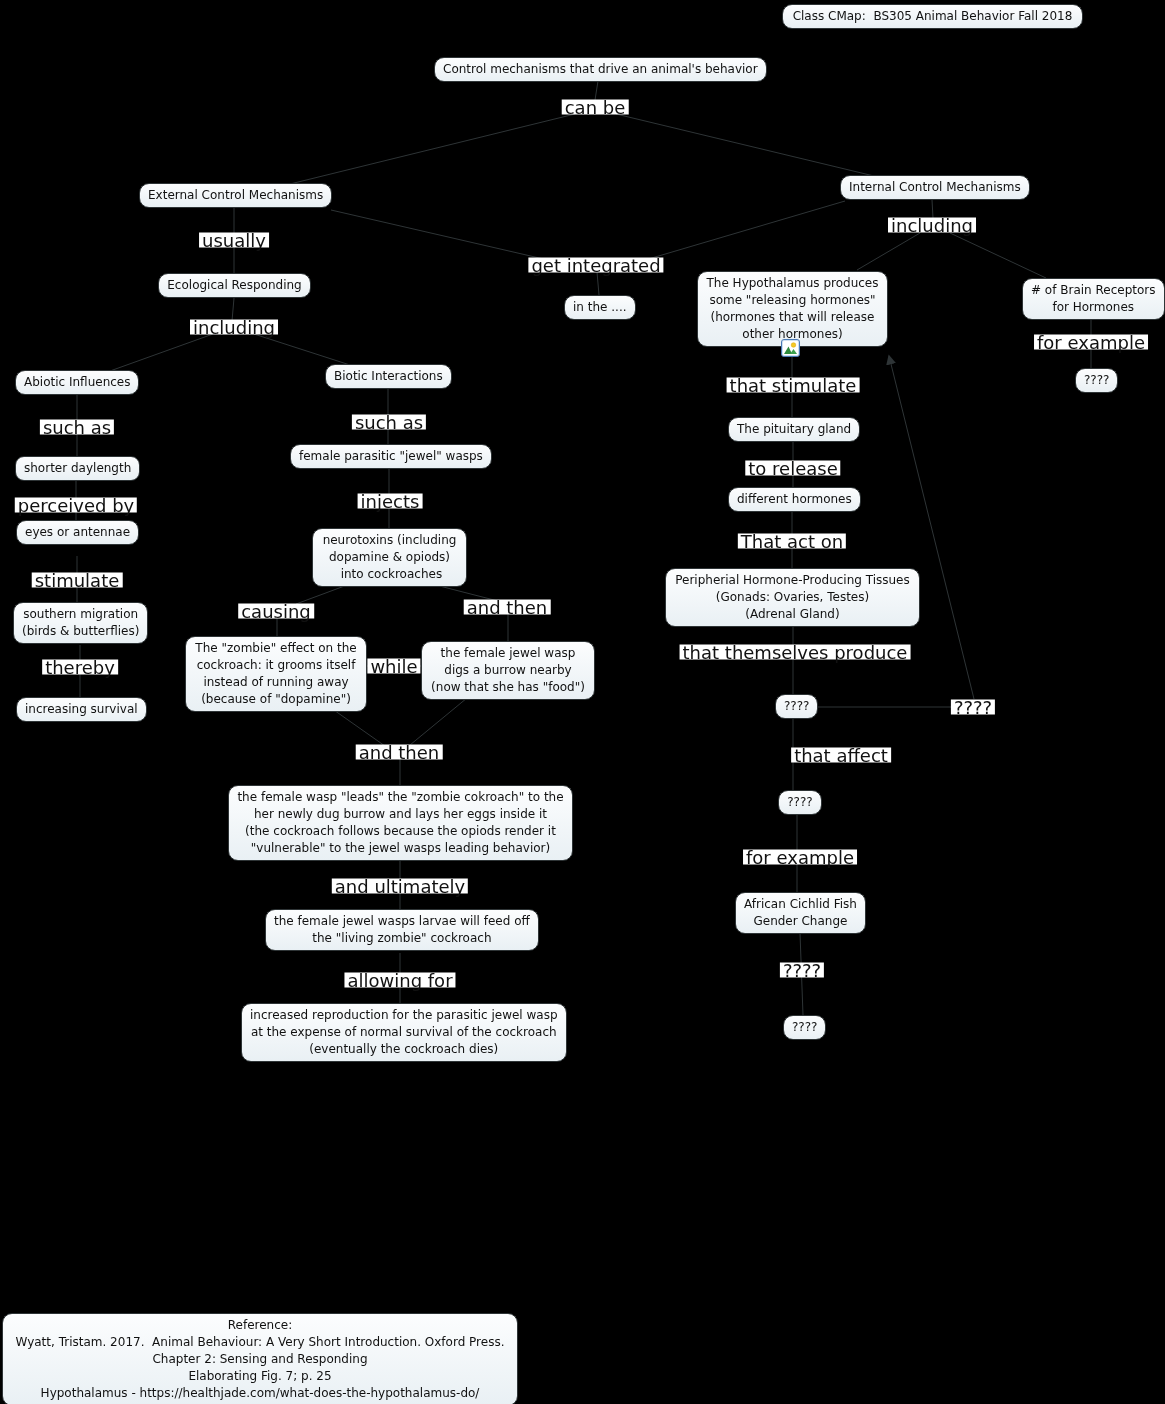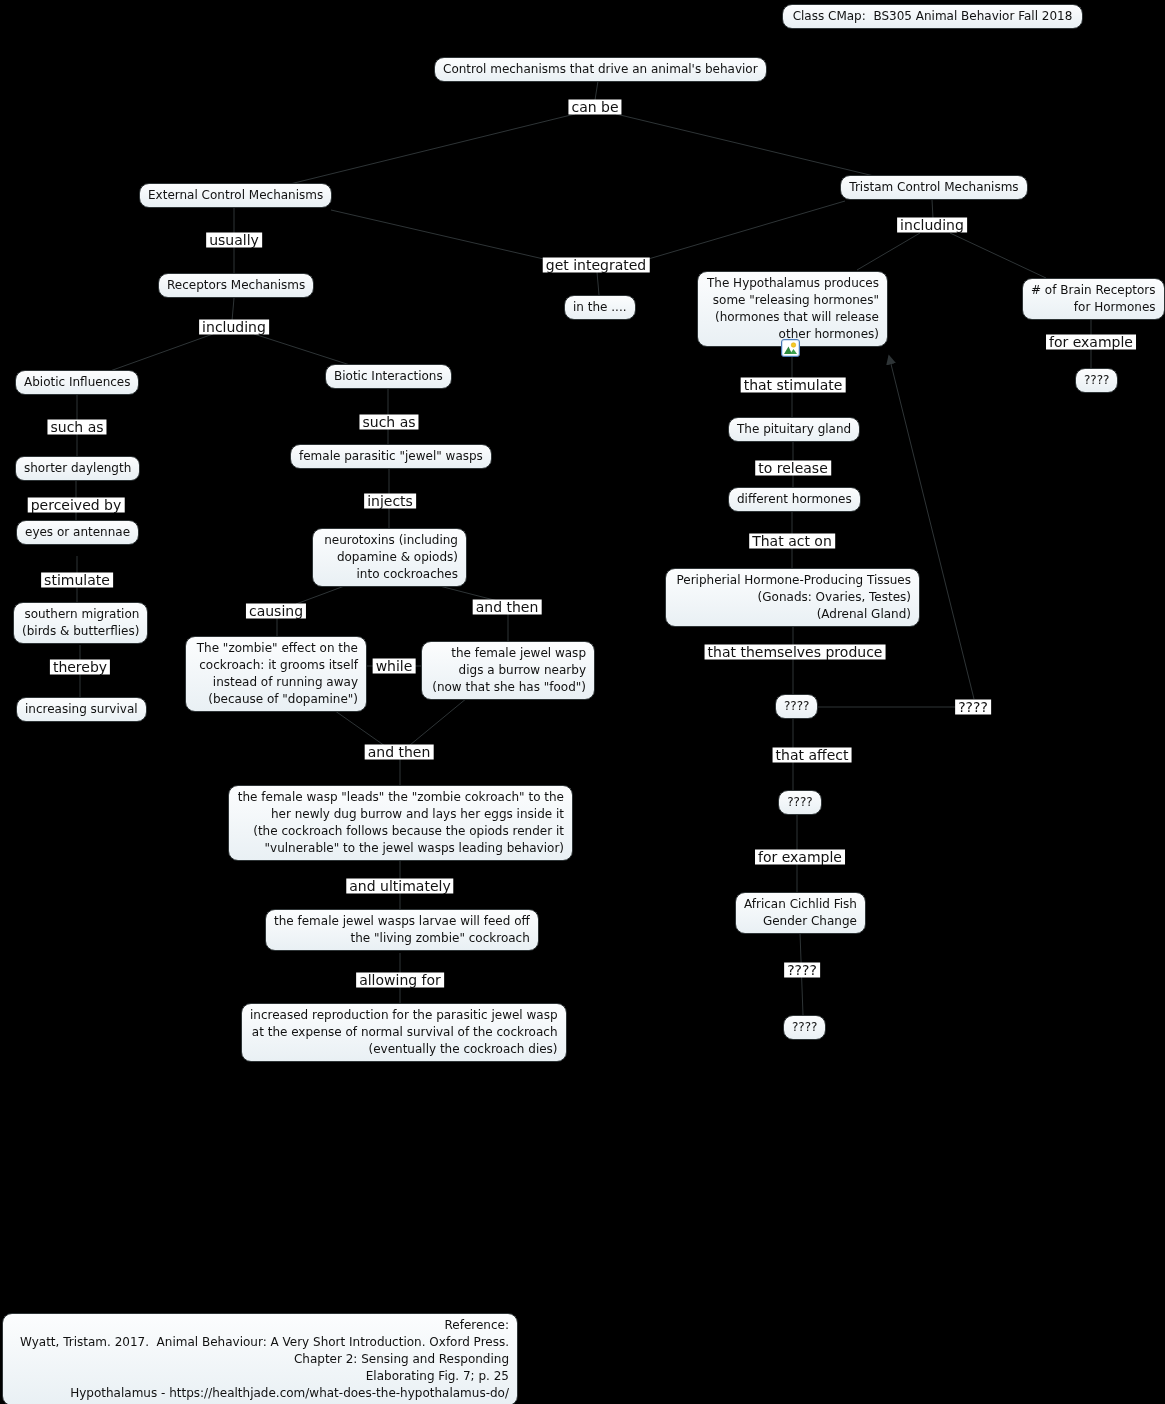--- a/index.html
+++ b/index.html
@@ -17,27 +17,27 @@
     box-sizing:border-box;
     padding:3px 8px;
     border:1px solid #2e3436;
     border-radius:10px;
     background:linear-gradient(180deg,#fcfdfe 0%,#e9f0f4 100%);
     font-size:12px;
     line-height:17px;
     white-space:pre-wrap;
     text-align:center;
   }
-  .node.multi{text-align:right;}
+  .node.multi{text-align:center;}
   .phrase{
     position:absolute;
     transform:translate(-50%,-50%);
     background:#fff;
     padding:0 3px;
-    font-size:14px;
+    font-size:18px;
     line-height:15px;
     white-space:pre;
   }
   .resource-icon{
     position:absolute;
     box-sizing:border-box;
     width:19px;height:18px;
     border:1px solid #4a7ab5;
     border-radius:3px;
     background:#fff;
@@ -92,23 +92,23 @@
       <line x1="818" y1="707" x2="957" y2="707" stroke="#2e3436" stroke-width="1"></line>
       <line x1="974" y1="699" x2="889" y2="356" stroke="#2e3436" stroke-width="1" marker-end="url(#arrowhead)"></line>
       <line x1="793" y1="719" x2="793" y2="790" stroke="#2e3436" stroke-width="1"></line>
       <line x1="797" y1="815" x2="797" y2="892" stroke="#2e3436" stroke-width="1"></line>
       <line x1="800" y1="933" x2="803" y2="1015" stroke="#2e3436" stroke-width="1"></line>
     </svg>
   <div>
       <div class="node" style="left: 782px; top: 4px; min-width: 301px;">Class CMap:  BS305 Animal Behavior Fall 2018</div>
       <div class="node" style="left: 434px; top: 57px; min-width: 329px;">Control mechanisms that drive an animal's behavior</div>
       <div class="node" style="left: 139px; top: 183px; min-width: 191px;">External Control Mechanisms</div>
-      <div class="node" style="left: 158px; top: 273px; min-width: 153px;">Receptors Mechanisms</div>
+      <div class="node" style="left: 158px; top: 273px; min-width: 153px;">Ecological Responding</div>
       <div class="node" style="left: 564px; top: 295px; min-width: 70px;">in the ....</div>
-      <div class="node" style="left: 840px; top: 175px; min-width: 188px;">Tristam Control Mechanisms</div>
+      <div class="node" style="left: 840px; top: 175px; min-width: 188px;">Internal Control Mechanisms</div>
       <div class="node" style="left: 15px; top: 370px; min-width: 124px;">Abiotic Influences</div>
       <div class="node" style="left: 325px; top: 364px; min-width: 125px;">Biotic Interactions</div>
       <div class="node" style="left: 15px; top: 456px; min-width: 124px; border-radius: 9px;">shorter daylength</div>
       <div class="node" style="left: 16px; top: 520px; min-width: 121px;">eyes or antennae</div>
       <div class="node multi" style="left: 13px; top: 602px; min-width: 135px;">southern migration
 (birds &amp; butterflies)</div>
       <div class="node" style="left: 16px; top: 697px; min-width: 128px;">increasing survival</div>
       <div class="node" style="left: 290px; top: 444px; min-width: 197px;">female parasitic "jewel" wasps</div>
       <div class="node multi" style="left: 312px; top: 528px; min-width: 155px;">neurotoxins (including
 dopamine &amp; opiods)
@@ -168,21 +168,21 @@
       <span class="phrase" style="left: 394px; top: 666px;">while</span>
       <span class="phrase" style="left: 399px; top: 752px;">and then</span>
       <span class="phrase" style="left: 400px; top: 886px;">and ultimately</span>
       <span class="phrase" style="left: 400px; top: 980px;">allowing for</span>
       <span class="phrase" style="left: 932px; top: 225px;">including</span>
       <span class="phrase" style="left: 793px; top: 385px;">that stimulate</span>
       <span class="phrase" style="left: 793px; top: 468px;">to release</span>
       <span class="phrase" style="left: 792px; top: 541px; text-align: right;">That act on</span>
       <span class="phrase" style="left: 795px; top: 652px;">that themselves produce</span>
       <span class="phrase" style="left: 973px; top: 707px;">????</span>
-      <span class="phrase" style="left: 812px; top: 755px;">that affect</span>
+      <span class="phrase" style="left: 841px; top: 755px;">that affect</span>
       <span class="phrase" style="left: 800px; top: 857px;">for example</span>
       <span class="phrase" style="left: 802px; top: 970px;">????</span>
       <span class="phrase" style="left: 1091px; top: 342px;">for example</span>
     </div>
 <div class="resource-icon" style="left: 781px; top: 339px;">
       <svg width="15" height="14" viewBox="0 0 15 14" xmlns="http://www.w3.org/2000/svg">
         <circle cx="10.5" cy="4" r="2.3" fill="#f5c926" stroke="#d9a400" stroke-width="0.5"></circle>
         <polygon points="1,13 5.5,5.5 9,13" fill="#2e8b3d"></polygon>
         <polygon points="7,13 10.5,8 14,13" fill="#3da24e"></polygon>
       </svg>

